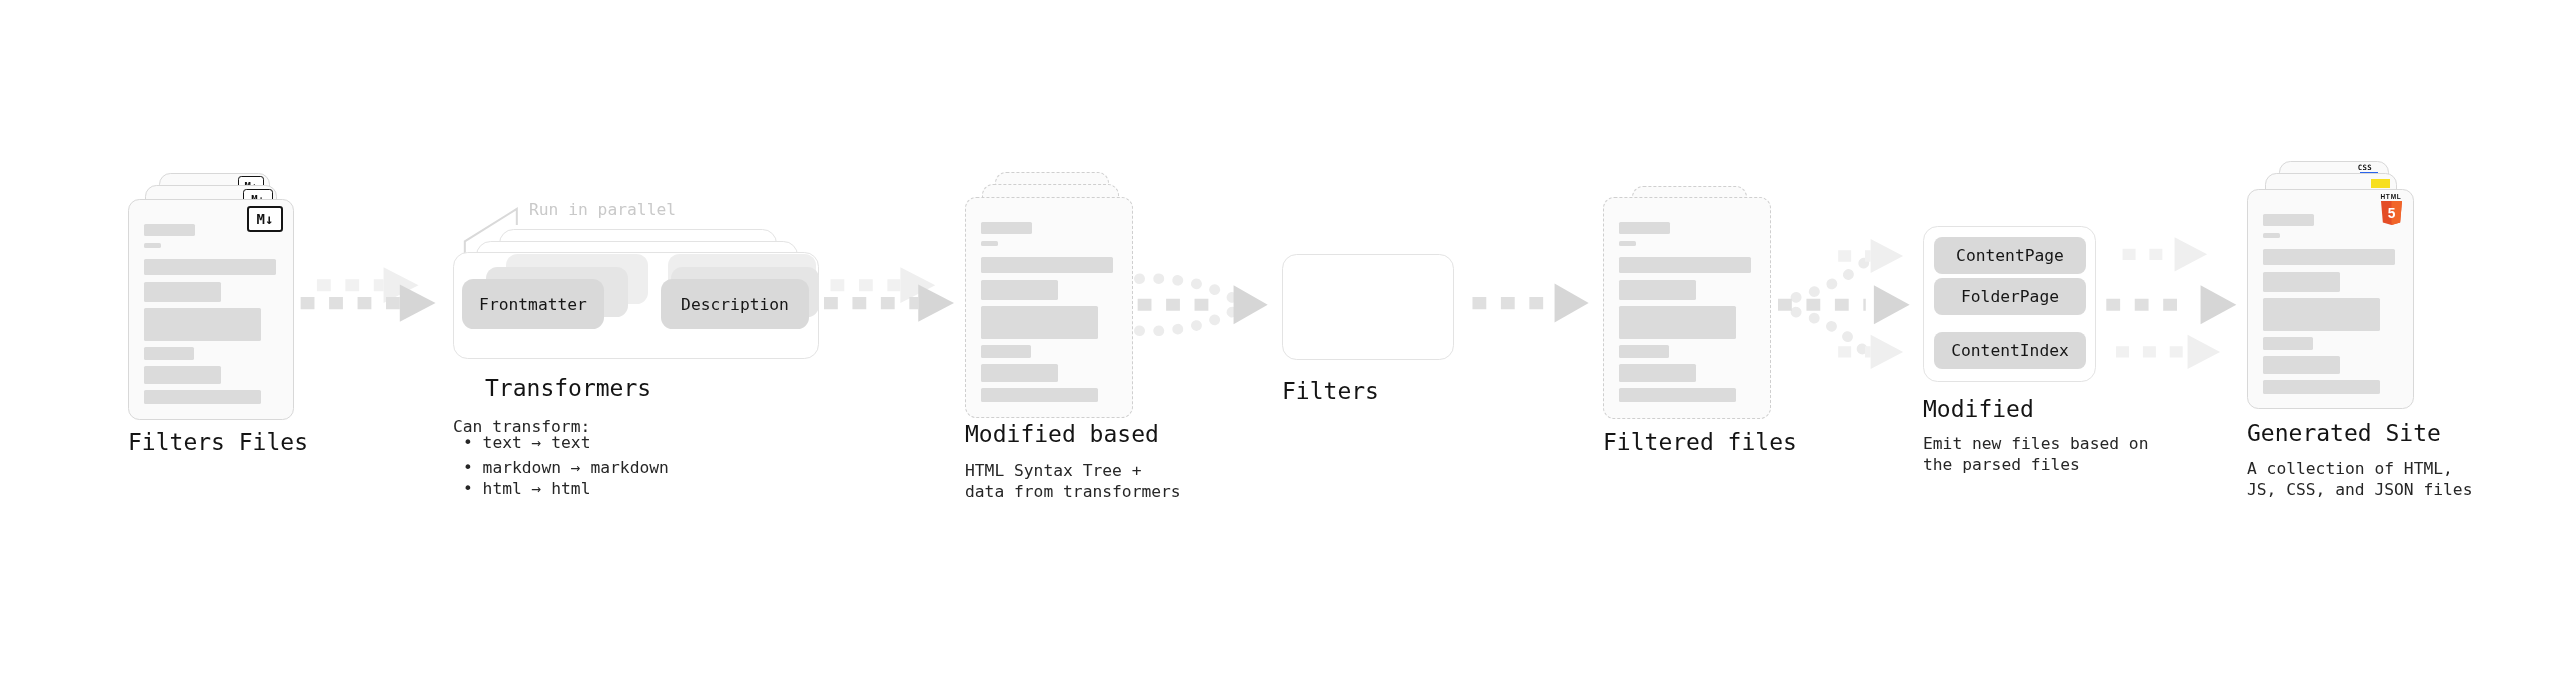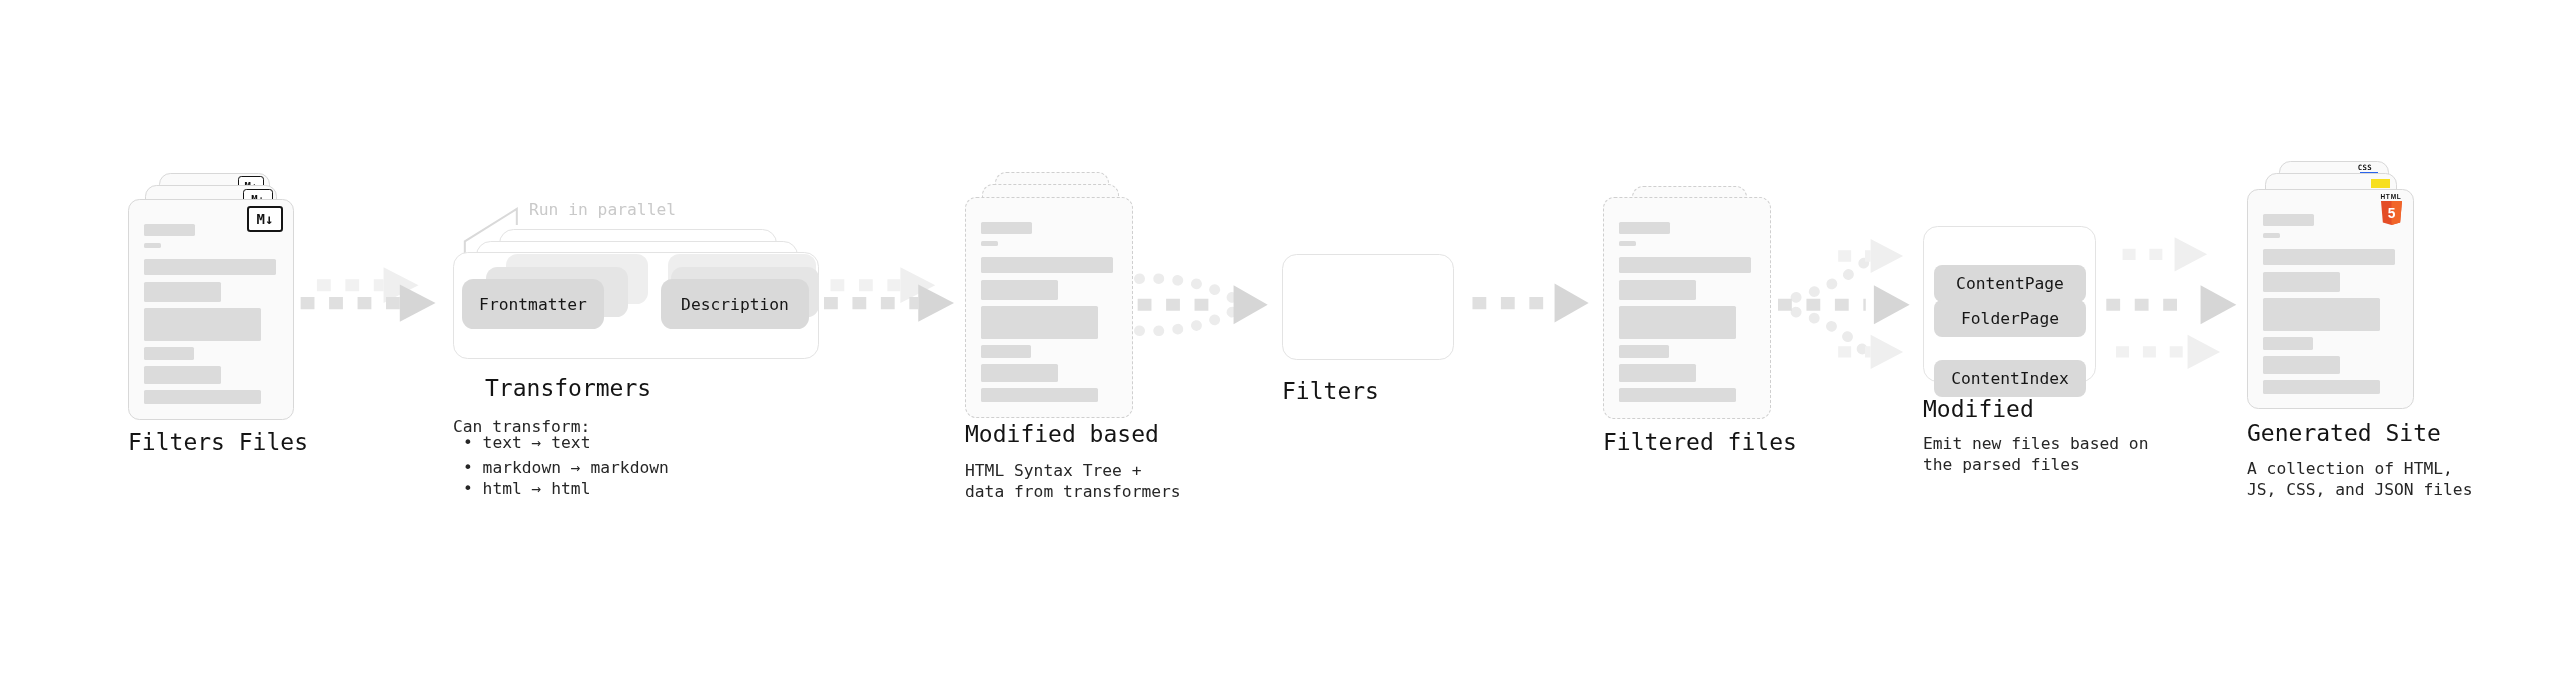--- a/index.html
+++ b/index.html
@@ -27,21 +27,21 @@
   .skel i:nth-child(8){width:117px;height:14px}
 
   
   .box{position:absolute;background:#ffffff;border:1.6px solid #e3e3e3;
        border-radius:14.6px;box-sizing:border-box;}
 
   
   .btn{position:absolute;background:#d9d9d9;border-radius:11.4px;z-index:6;
        display:flex;align-items:center;justify-content:center;
        font-size:16.3px;color:#161616;box-sizing:border-box;}
-  .btn.small{border-radius:8.1px;margin-top:28px;}
+  .btn.small{border-radius:8.1px;}
   .btn.fade1{background:#e5e5e5;z-index:5;}
   .btn.fade2{background:#eeeeee;z-index:4;}
 
   .heading{position:absolute;z-index:6;font-size:23px;color:#141414;white-space:pre;}
   .desc{position:absolute;z-index:6;font-size:16.3px;line-height:21px;color:#262626;white-space:pre-line;}
   .bullet{position:absolute;z-index:6;font-size:16.3px;color:#262626;white-space:pre;}
   .annotation{position:absolute;z-index:6;font-size:16.3px;color:#c9c9c9;white-space:pre;}
 
   
   .md-badge{position:absolute;background:#fff;border:2.4px solid #141414;border-radius:3.3px;
@@ -191,21 +191,21 @@
         <i></i>
         <i></i>
         <i></i>
         <i></i>
       </div>
   </div>
   <div class="heading" style="left:1603px;top:429px;">Filtered files</div>
 
   <div class="box" style="left:1923px;top:226px;width:173px;height:156px;z-index:3;"></div>
   <div class="btn small" style="left:1934px;top:237px;width:152px;height:37px;">ContentPage</div>
-  <div class="btn small" style="left:1934px;top:272px;width:152px;height:37px;">FolderPage</div>
+  <div class="btn small" style="left:1934px;top:278px;width:152px;height:37px;">FolderPage</div>
   <div class="btn small" style="left:1934px;top:332px;width:152px;height:37px;">ContentIndex</div>
   <div class="heading" style="left:1923px;top:396px;">Modified</div>
   <div class="desc" style="left:1923px;top:433px;">Emit new files based on
 the parsed files</div>
 
   <div class="card z1" style="left:2279px;top:161px;width:110px;height:195px;">
     <span class="css-badge">
       <b>CSS</b>
         <i></i>
     </span>

